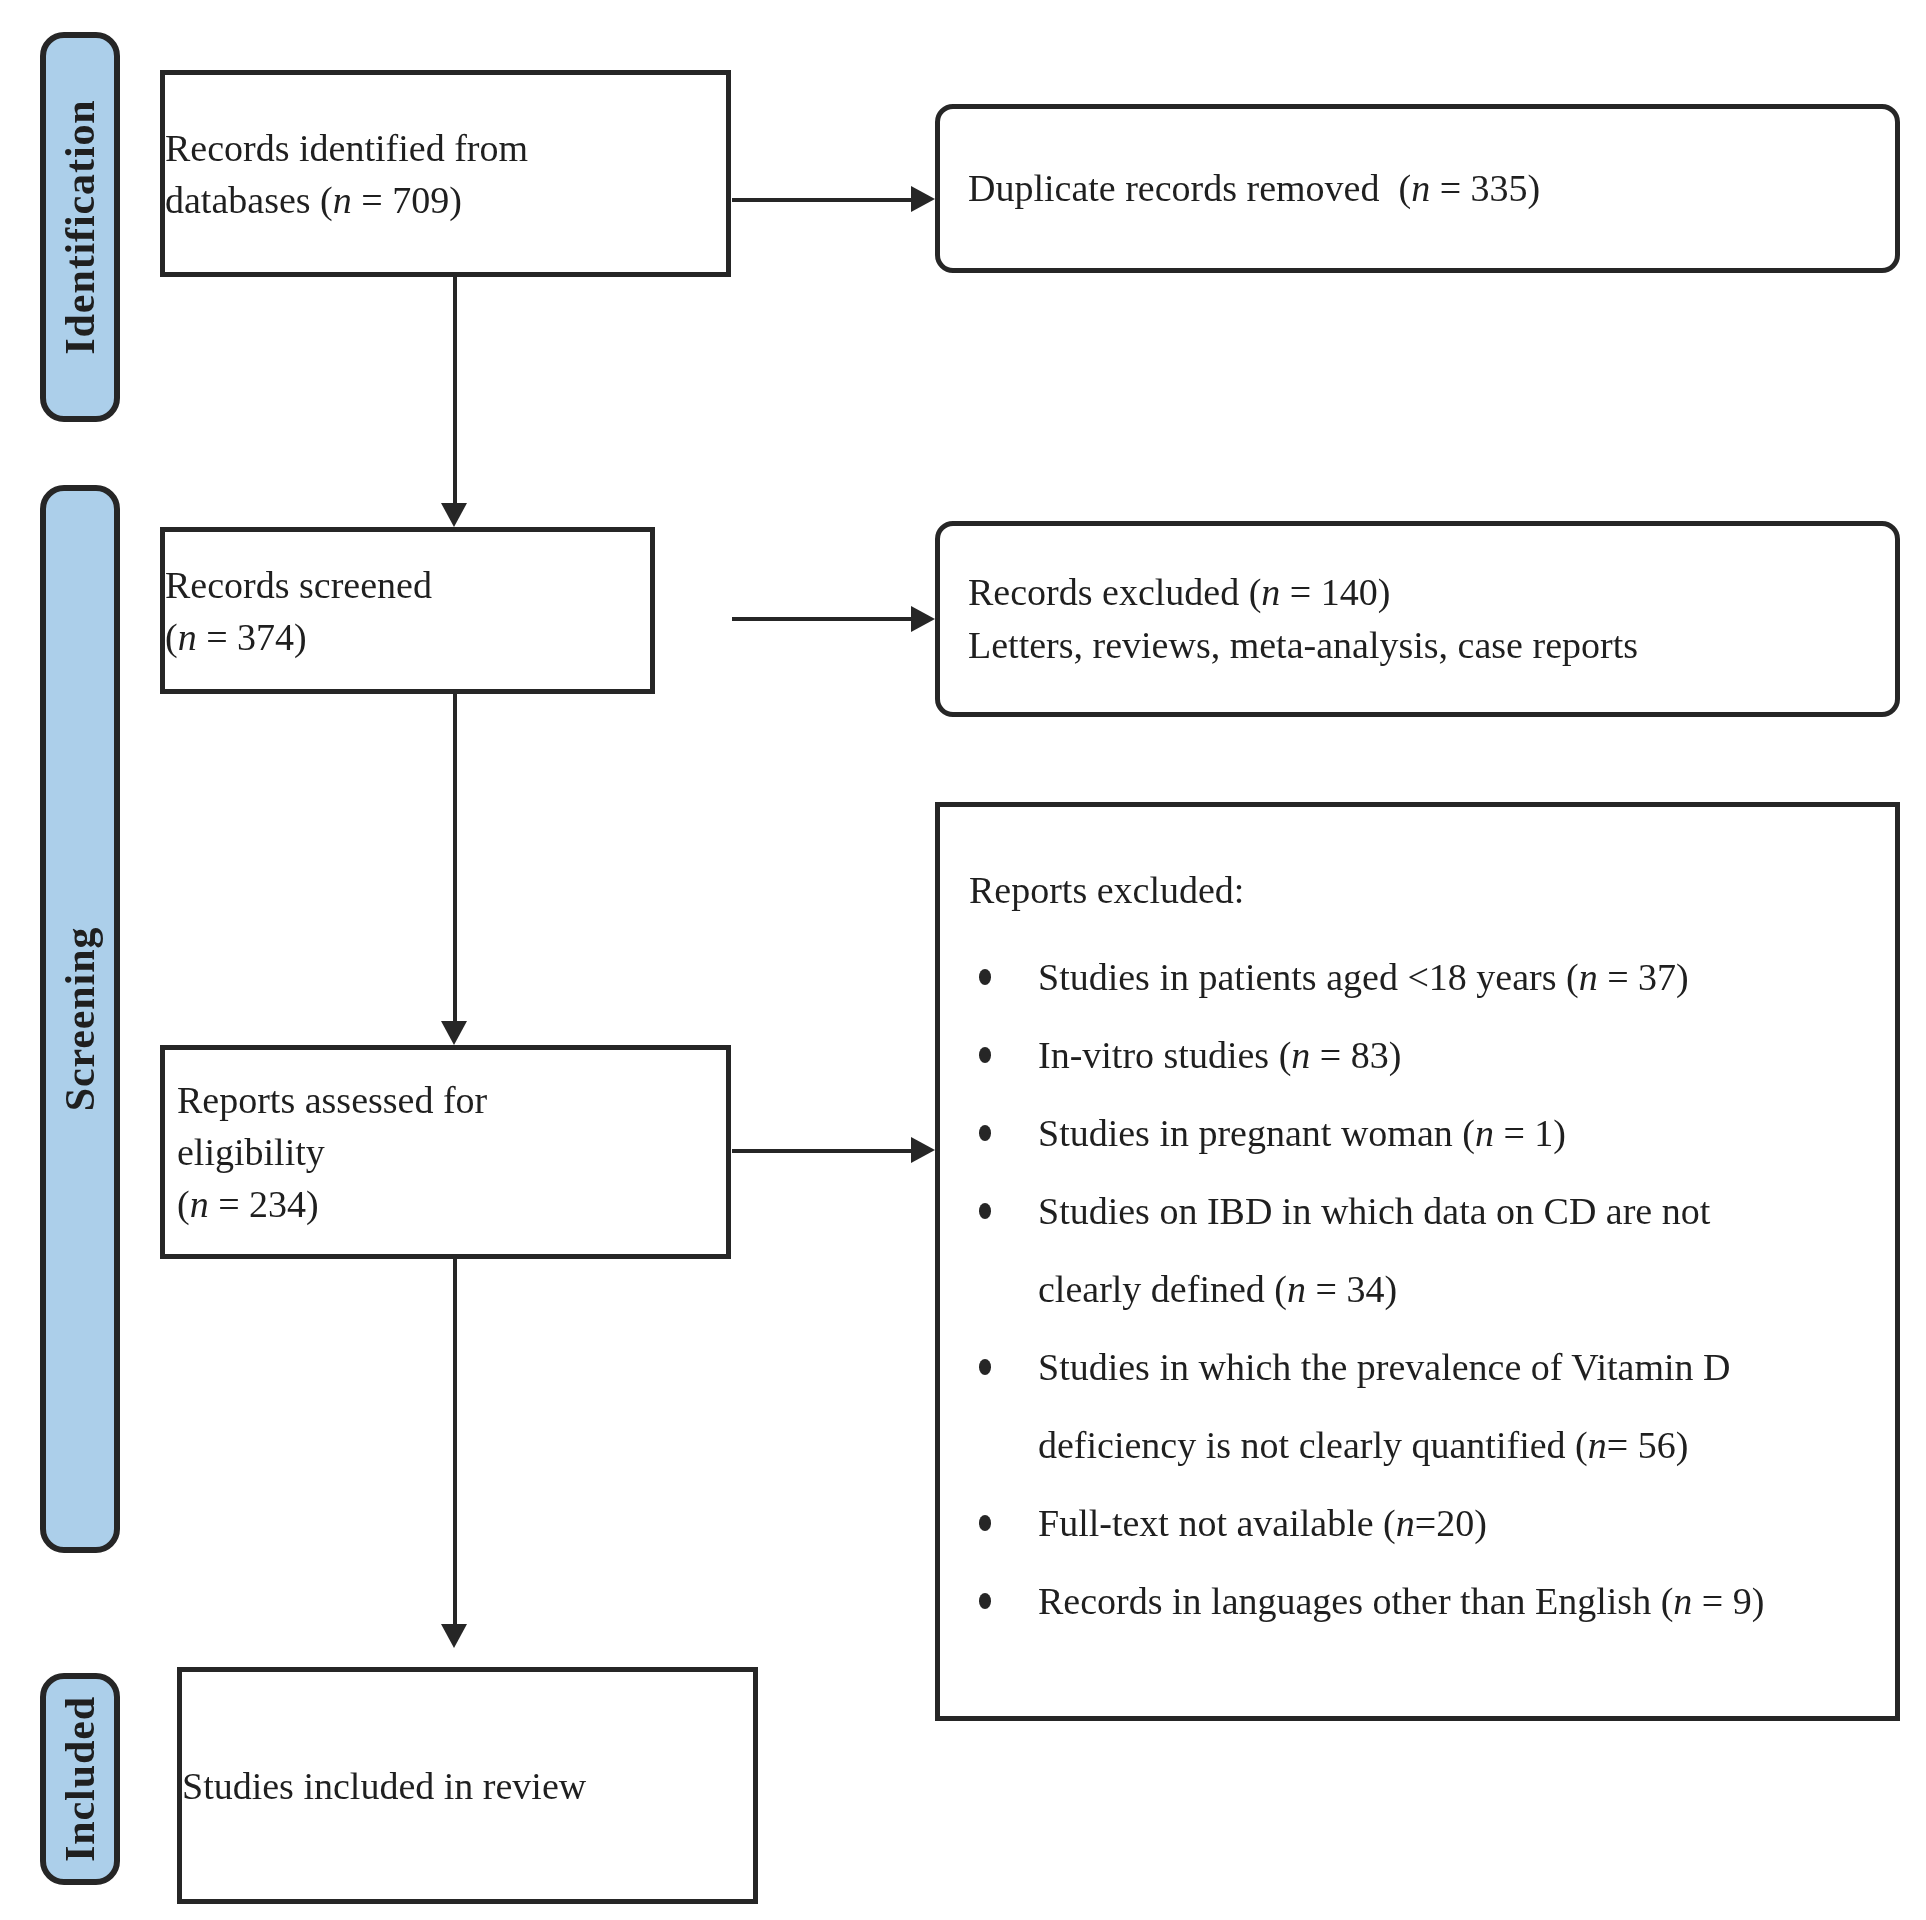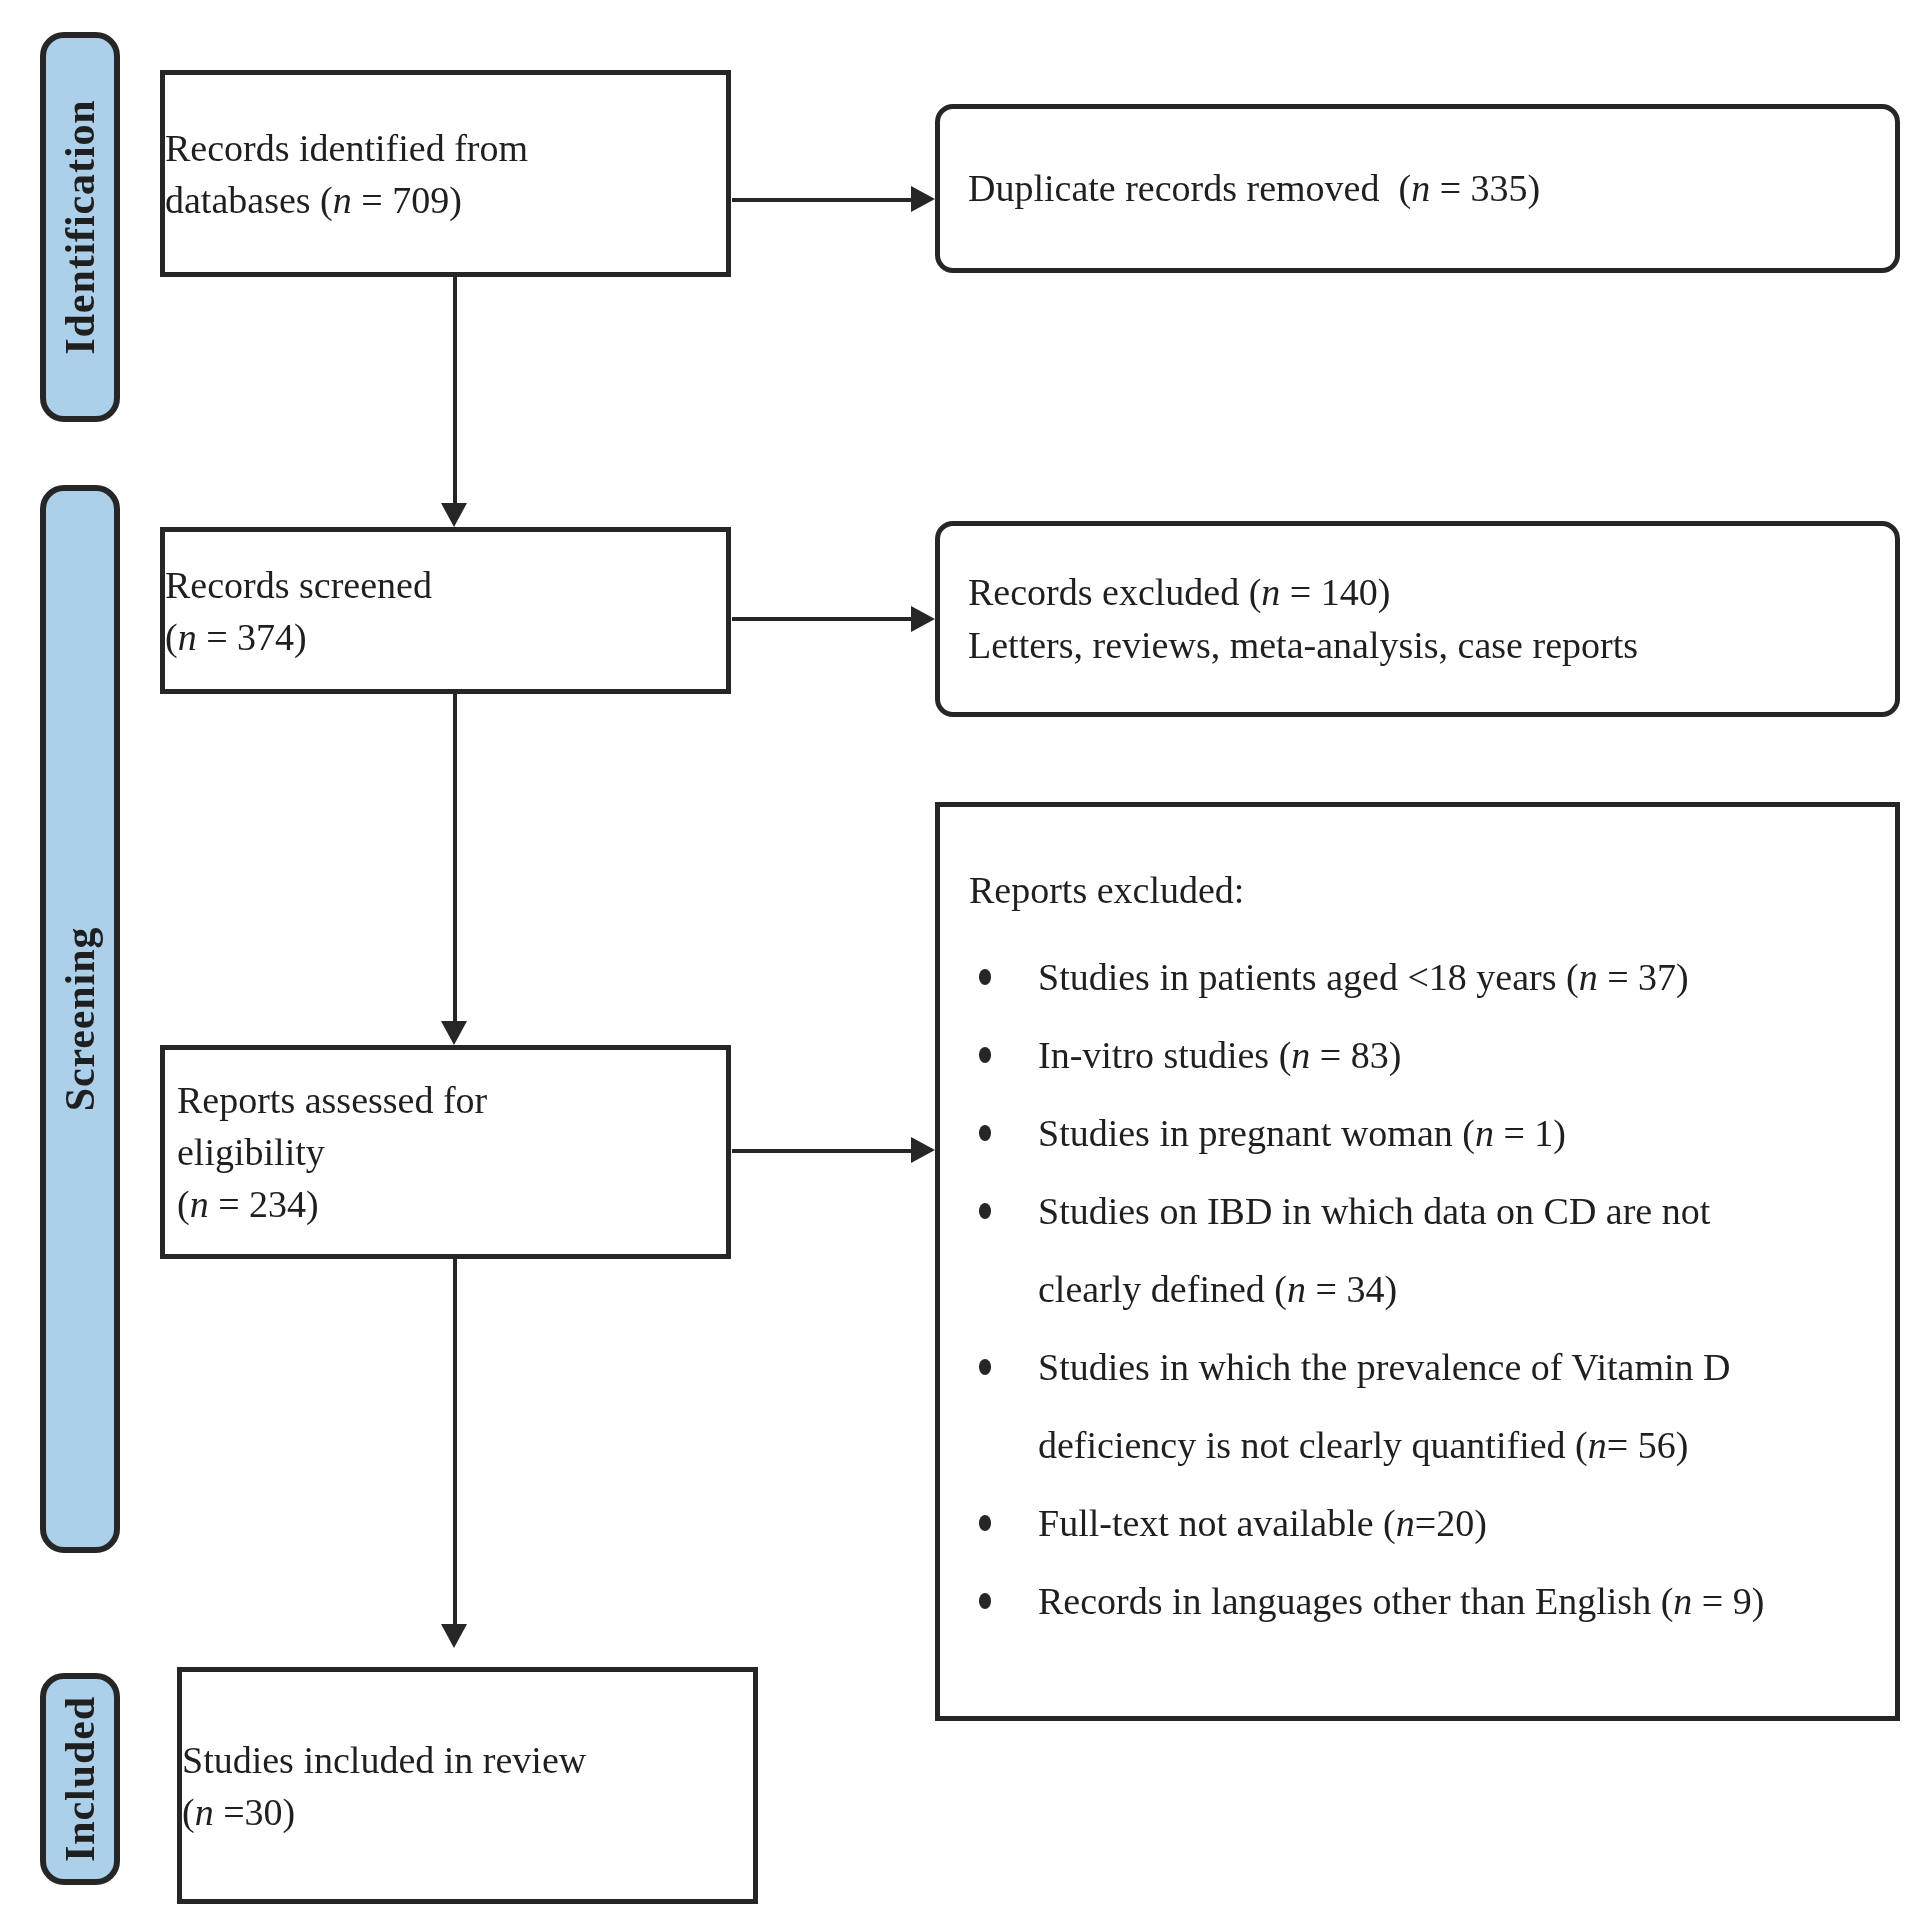--- a/index.html
+++ b/index.html
@@ -82,21 +82,21 @@
 
   <div class="fbox centered" style="left:160px; top:70px; width:571px; height:207px;">
       <div class="line"><span>Records identified from</span></div>
       <div class="line"><span>databases (</span><i>n</i><span> = 709)</span></div>
     </div>
 
   <div class="fbox leftpad" style="left:935px; top:104px; width:965px; height:169px;">
       <div class="line"><span>Duplicate records removed  (</span><i>n</i><span> = 335)</span></div>
     </div>
 
-  <div class="fbox centered" style="left:160px; top:527px; width:571px; height:167px;">
+  <div class="fbox centered" style="left:160px; top:527px; width:495px; height:167px;">
       <div class="line"><span>Records screened</span></div>
       <div class="line"><span>(</span><i>n</i><span> = 374)</span></div>
     </div>
 
   <div class="fbox leftpad" style="left:935px; top:521px; width:965px; height:196px;">
       <div class="line"><span>Records excluded (</span><i>n</i><span> = 140)</span></div>
       <div class="line"><span>Letters, reviews, meta-analysis, case reports</span></div>
     </div>
 
   <div class="fbox centered" style="left:160px; top:1045px; width:571px; height:214px;padding-left:12px;">
@@ -113,21 +113,20 @@
         <li class="bullet"><span>Studies in pregnant woman (</span><i>n</i><span> = 1)</span></li>
         <li class="bullet"><span>Studies on IBD in which data on CD are not</span><br><span>clearly defined (</span><i>n</i><span> = 34)</span></li>
         <li class="bullet"><span>Studies in which the prevalence of Vitamin D</span><br><span>deficiency is not clearly quantified (</span><i>n</i><span>= 56)</span></li>
         <li class="bullet"><span>Full-text not available (</span><i>n</i><span>=20)</span></li>
         <li class="bullet"><span>Records in languages other than English (</span><i>n</i><span> = 9)</span></li>
       </ul>
   </div>
 
   <div class="fbox centered" style="left:177px; top:1667px; width:581px; height:237px;">
       <div class="line"><span>Studies included in review</span></div>
-      <div class="line"><span>(</span><i>n</i><span> =30)</span></div>
     </div>
 
   <div class="shaft" style="left:732px; top:198px; width:181px; height:4.1px;"></div>
   <div class="head-right" style="left:911px; top:186px;"></div>
 
   <div class="shaft" style="left:453px; top:277px; width:4.1px; height:229px;"></div>
   <div class="head-down" style="left:441px; top:503px;"></div>
 
   <div class="shaft" style="left:732px; top:617px; width:181px; height:4.1px;"></div>
   <div class="head-right" style="left:911px; top:606px;"></div>

